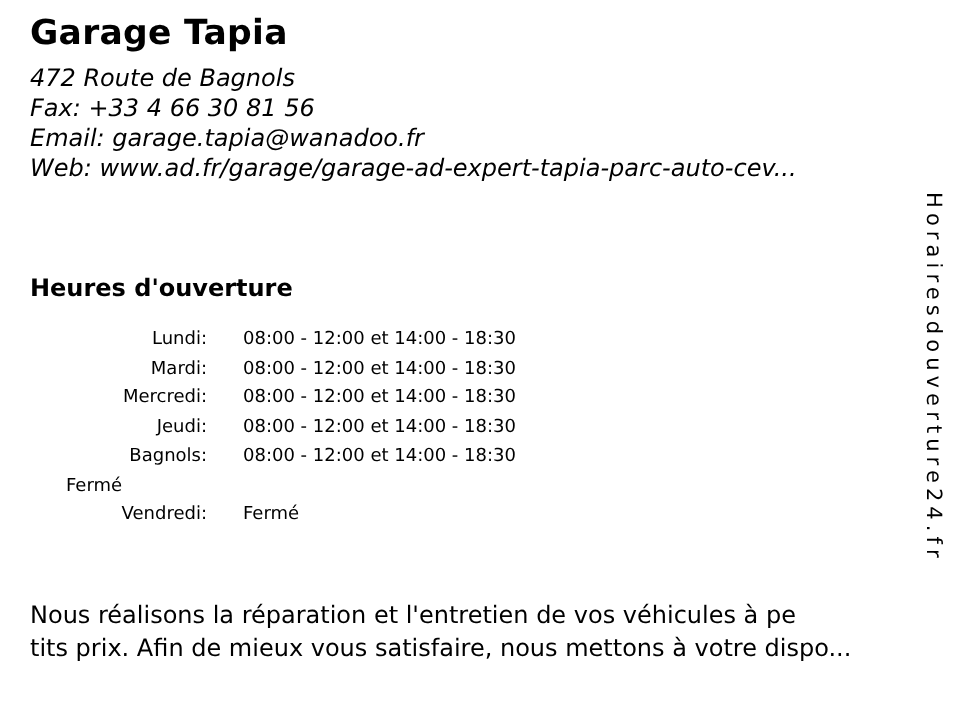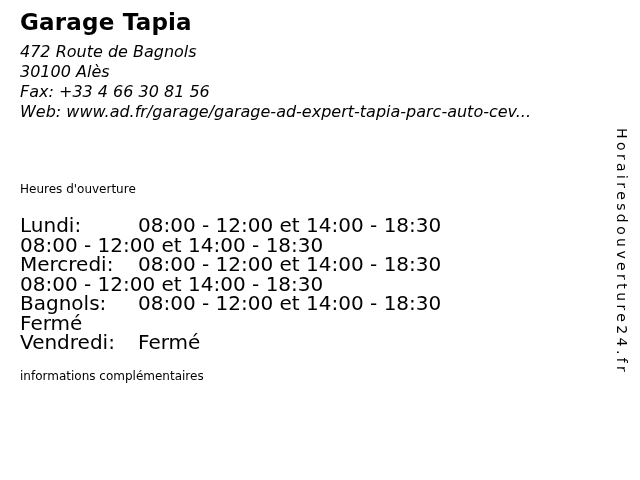--- a/index.html
+++ b/index.html
@@ -27,36 +27,37 @@
     left: 20px;
     top: 42px;
     font-size: 16px;
     line-height: 20px;
     white-space: nowrap;
     font-style: italic;
   }
   .section-heading {
     position: absolute;
     left: 20px;
-    font-size: 12px;
-    font-weight: normal;
+    font-size: 16px;
+    font-weight: bold;
     white-space: nowrap;
   }
   .heading-hours { top: 182px; }
   .heading-info  { top: 369px; }
   .hours-table {
     position: absolute;
     left: 20px;
     top: 216px;
-    font-size: 20px;
+    font-size: 12px;
     line-height: 19.5px;
+    text-align: right;
   }
   .hours-row { display: flex; }
   .hours-day { width: 118px; white-space: nowrap; }
-  .hours-time { white-space: nowrap; }
+  .hours-time { white-space: nowrap; margin-left: 24px; }
   .info-text {
     position: absolute;
     left: 20px;
     top: 399px;
     font-size: 16px;
     line-height: 22px;
     white-space: nowrap;
   }
   .vertical-brand {
     position: absolute;
@@ -71,59 +72,67 @@
 </style>
 </head>
 <body>
 
 <div class="page">
 
   <h1 class="business-name">Garage Tapia</h1>
 
   <div class="contact-block">
     <div>472 Route de Bagnols</div>
-    <div>30100 Alès</div>
     <div>
       <span>Fax:</span>
       <span>+33 4 66 30 81 56</span>
+    </div>
+    <div>
+      <span>Email:</span>
+      <span>garage.tapia@wanadoo.fr</span>
     </div>
     <div>
       <span>Web:</span>
       <span>www.ad.fr/garage/garage-ad-expert-tapia-parc-auto-cev...</span>
     </div>
   </div>
 
   <h2 class="section-heading heading-hours">Heures d'ouverture</h2>
 
   <div class="hours-table">
     <div class="hours-row">
       <span class="hours-day">Lundi:</span>
       <span class="hours-time">08:00 - 12:00 et 14:00 - 18:30</span>
     </div>
     <div class="hours-row">
+      <span class="hours-day">Mardi:</span>
       <span class="hours-time">08:00 - 12:00 et 14:00 - 18:30</span>
     </div>
     <div class="hours-row">
       <span class="hours-day">Mercredi:</span>
       <span class="hours-time">08:00 - 12:00 et 14:00 - 18:30</span>
     </div>
     <div class="hours-row">
+      <span class="hours-day">Jeudi:</span>
       <span class="hours-time">08:00 - 12:00 et 14:00 - 18:30</span>
     </div>
     <div class="hours-row">
       <span class="hours-day">Bagnols:</span>
       <span class="hours-time">08:00 - 12:00 et 14:00 - 18:30</span>
     </div>
     <div class="hours-row">
       <span class="hours-time">Fermé</span>
     </div>
     <div class="hours-row">
       <span class="hours-day">Vendredi:</span>
       <span class="hours-time">Fermé</span>
     </div>
   </div>
 
-  <h2 class="section-heading heading-info">informations complémentaires</h2>
 
+  <div class="info-text">
+    <div>Nous réalisons la réparation et l'entretien de vos véhicules à pe</div>
+    <div>tits prix. Afin de mieux vous satisfaire, nous mettons à votre dispo...</div>
+  </div>
 
   <div class="vertical-brand">Horairesdouverture24.fr</div>
 
 </div>
 
 </body></html>

